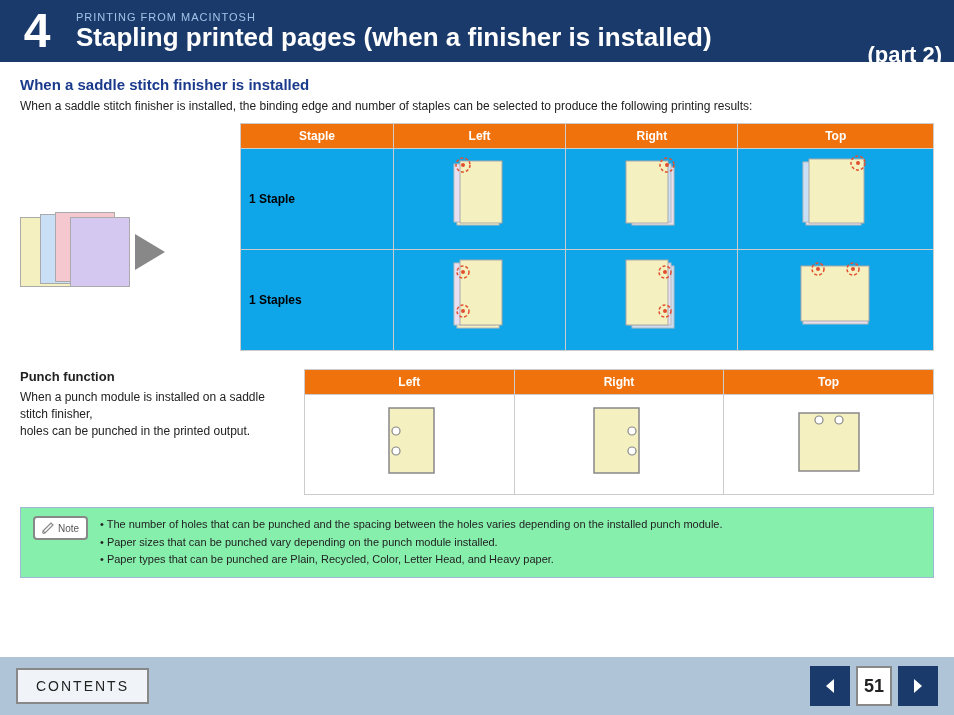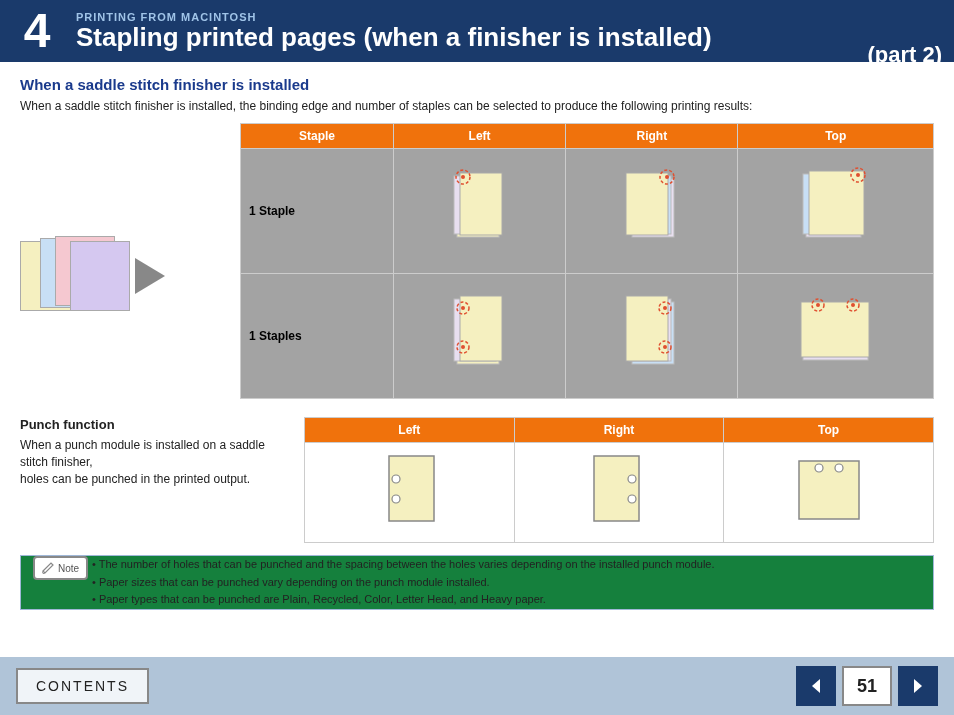--- a/index.html
+++ b/index.html
@@ -31,21 +31,21 @@
       min-width: 50px;
       text-align: center;
     }
     .header-text {
       display: flex;
       flex-direction: column;
     }
     .header-subtitle {
       color: #a0c4e8;
       font-size: 11px;
-      font-weight: bold;
+      font-weight: normal;
       letter-spacing: 1px;
       text-transform: uppercase;
     }
     .header-title {
       color: white;
       font-size: 26px;
       font-weight: bold;
       line-height: 1.1;
     }
     .header-part {
@@ -132,23 +132,23 @@
       color: white;
       font-size: 12px;
       font-weight: bold;
       padding: 5px 10px;
       text-align: center;
       border: 1px solid #ccc;
     }
     .staple-table td {
       border: 1px solid #ccc;
       text-align: center;
-      padding: 18px 4px;
+      padding: 6px 4px;
       vertical-align: middle;
-      background: #a3a3a3;
+      background: #0ea5e9;
     }
     .staple-label {
       font-size: 12px;
       font-weight: bold;
       text-align: left !important;
       padding-left: 8px !important;
     }
 
     
     .punch-section {
@@ -189,26 +189,26 @@
       border: 1px solid #ccc;
       text-align: center;
       padding: 8px 4px;
       vertical-align: middle;
       background: white;
       height: 80px;
     }
 
     
     .note-box {
-      background: #15803d;
+      background: #86efac;
       border: 1px solid #a0b8d8;
       display: flex;
       align-items: flex-start;
-      padding: 0 12px;
-      gap: 4px;
+      padding: 8px 12px;
+      gap: 12px;
       margin-top: 8px;
     }
     .note-icon {
       background: white;
       border: 2px solid #888;
       border-radius: 4px;
       padding: 3px 6px;
       font-size: 10px;
       color: #555;
       white-space: nowrap;
@@ -256,21 +256,21 @@
       justify-content: center;
       cursor: pointer;
     }
     .nav-btn svg {
       width: 20px;
       height: 20px;
     }
     .page-num {
       background: white;
       border: 2px solid #888;
-      width: 50px;
+      width: 36px;
       height: 40px;
       display: flex;
       align-items: center;
       justify-content: center;
       font-size: 18px;
       font-weight: bold;
       color: #222;
     }
   </style>
 </head>

